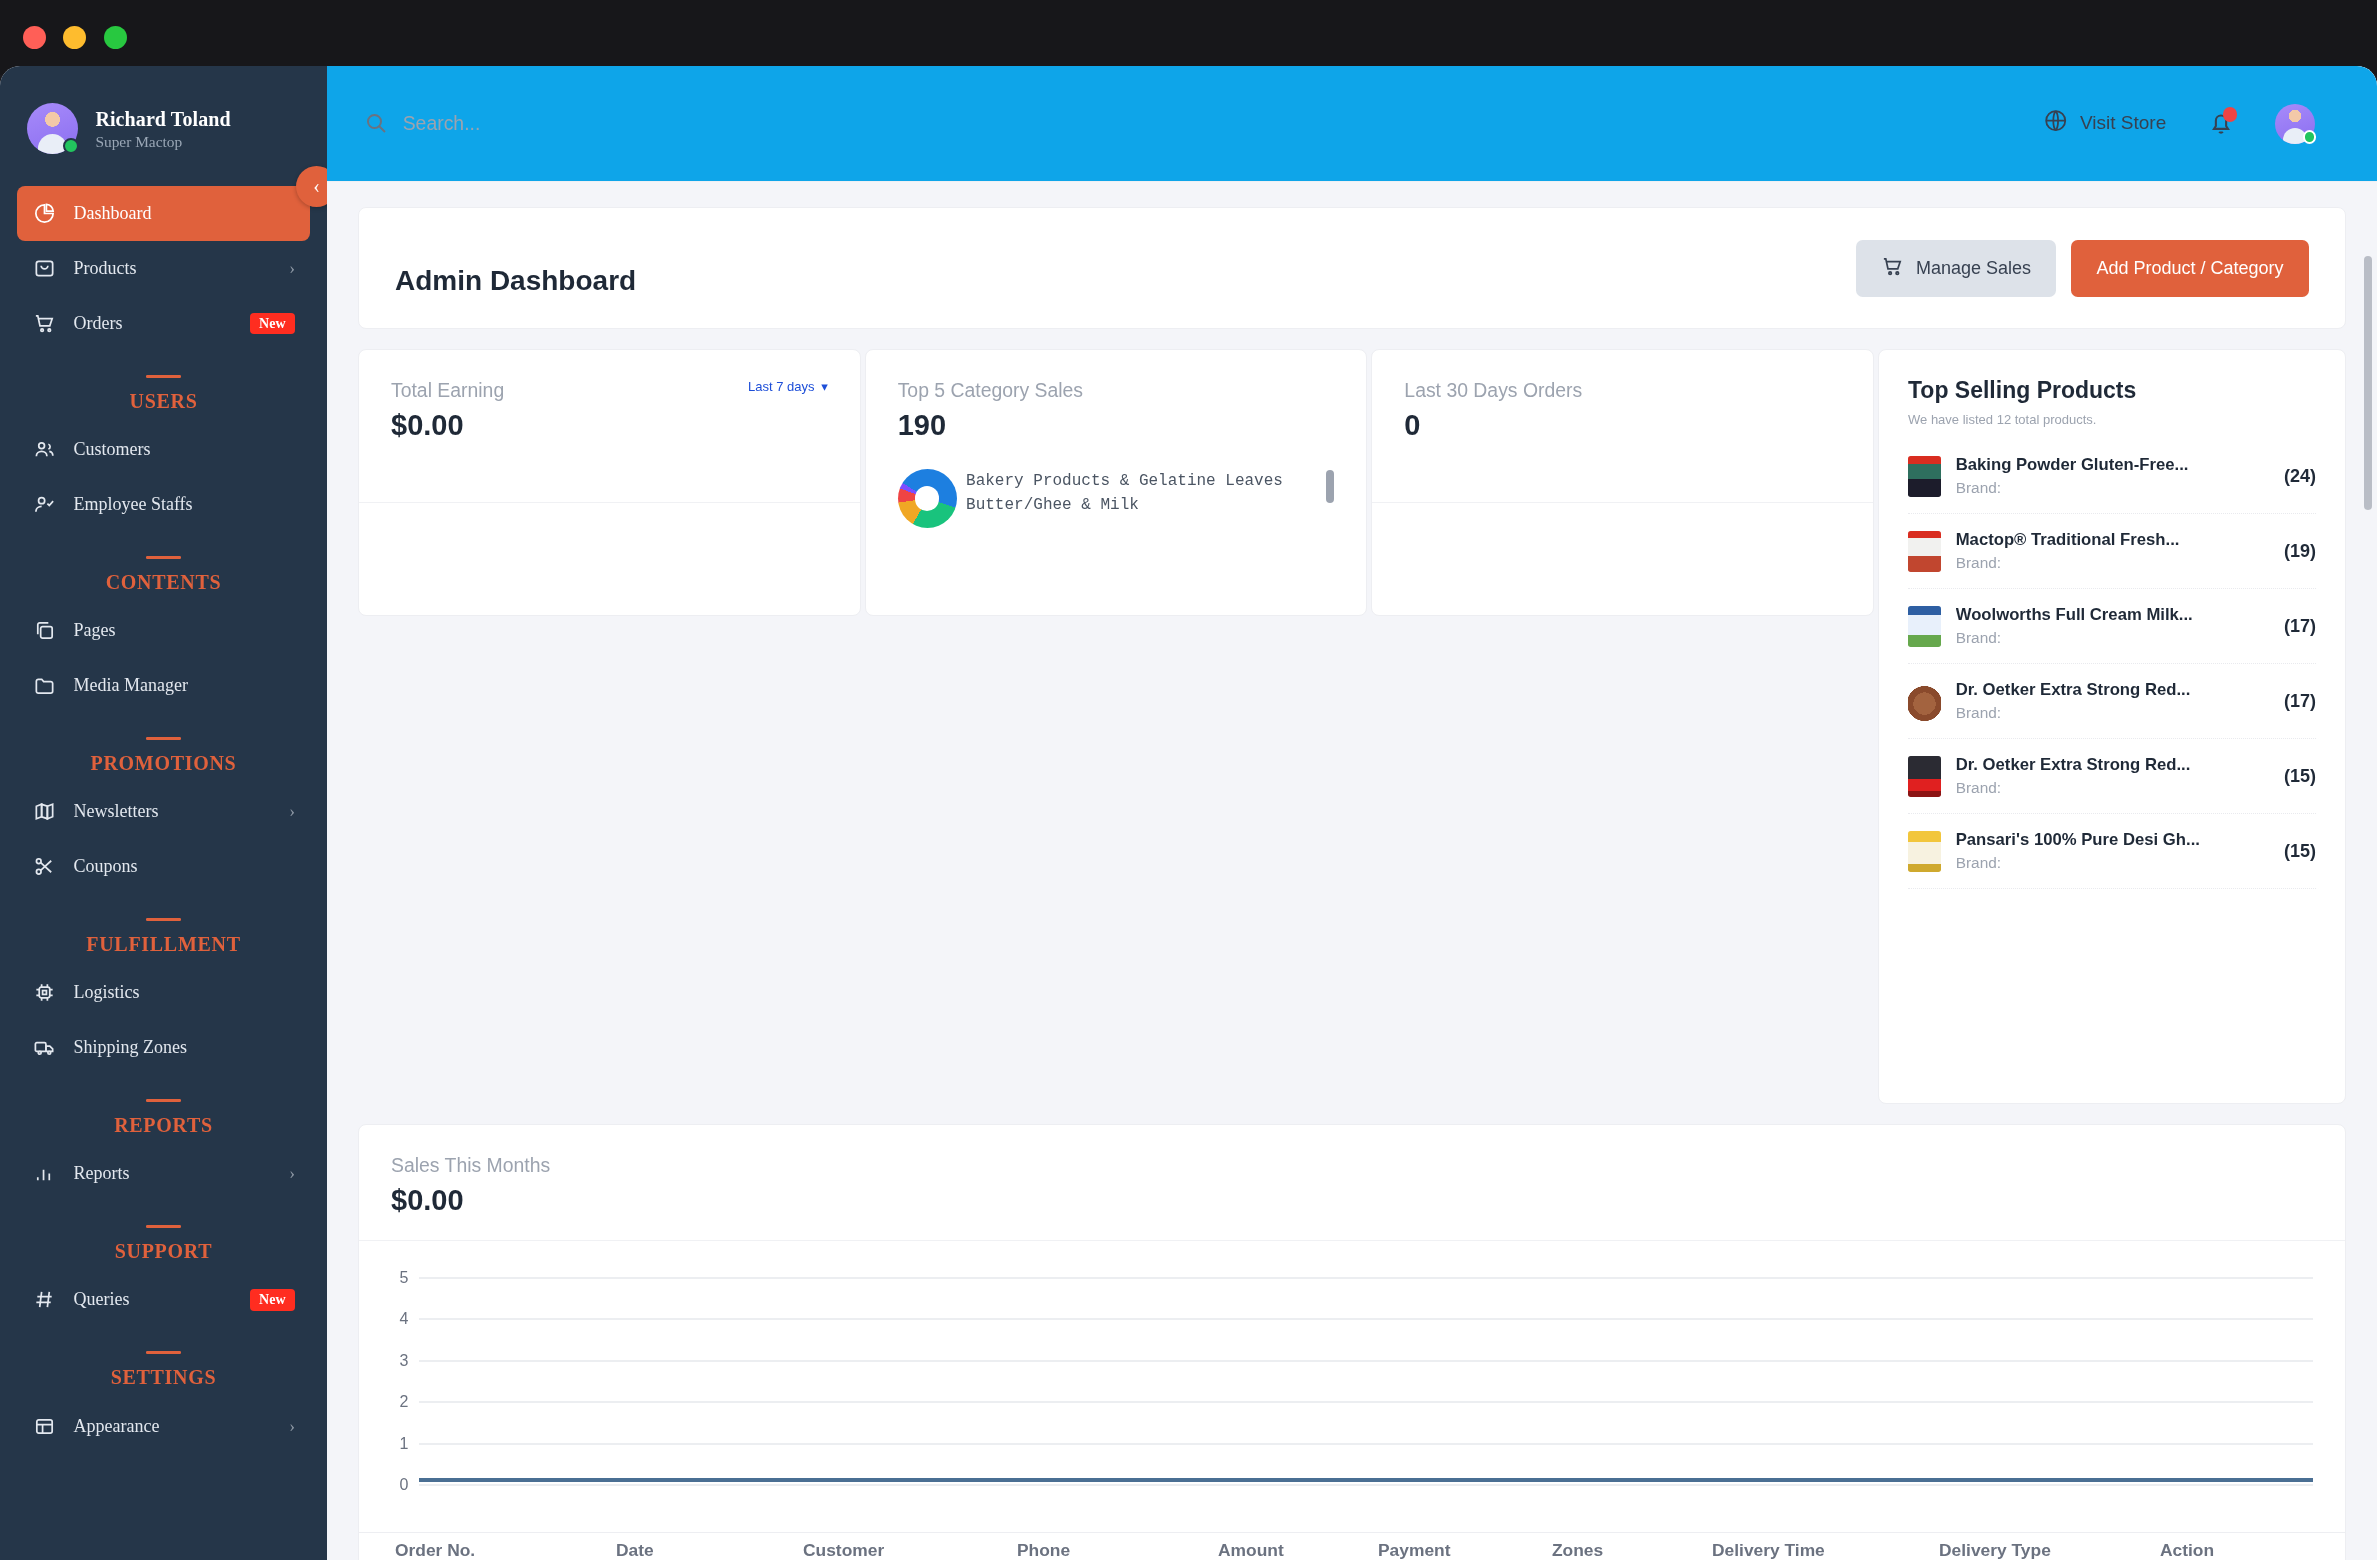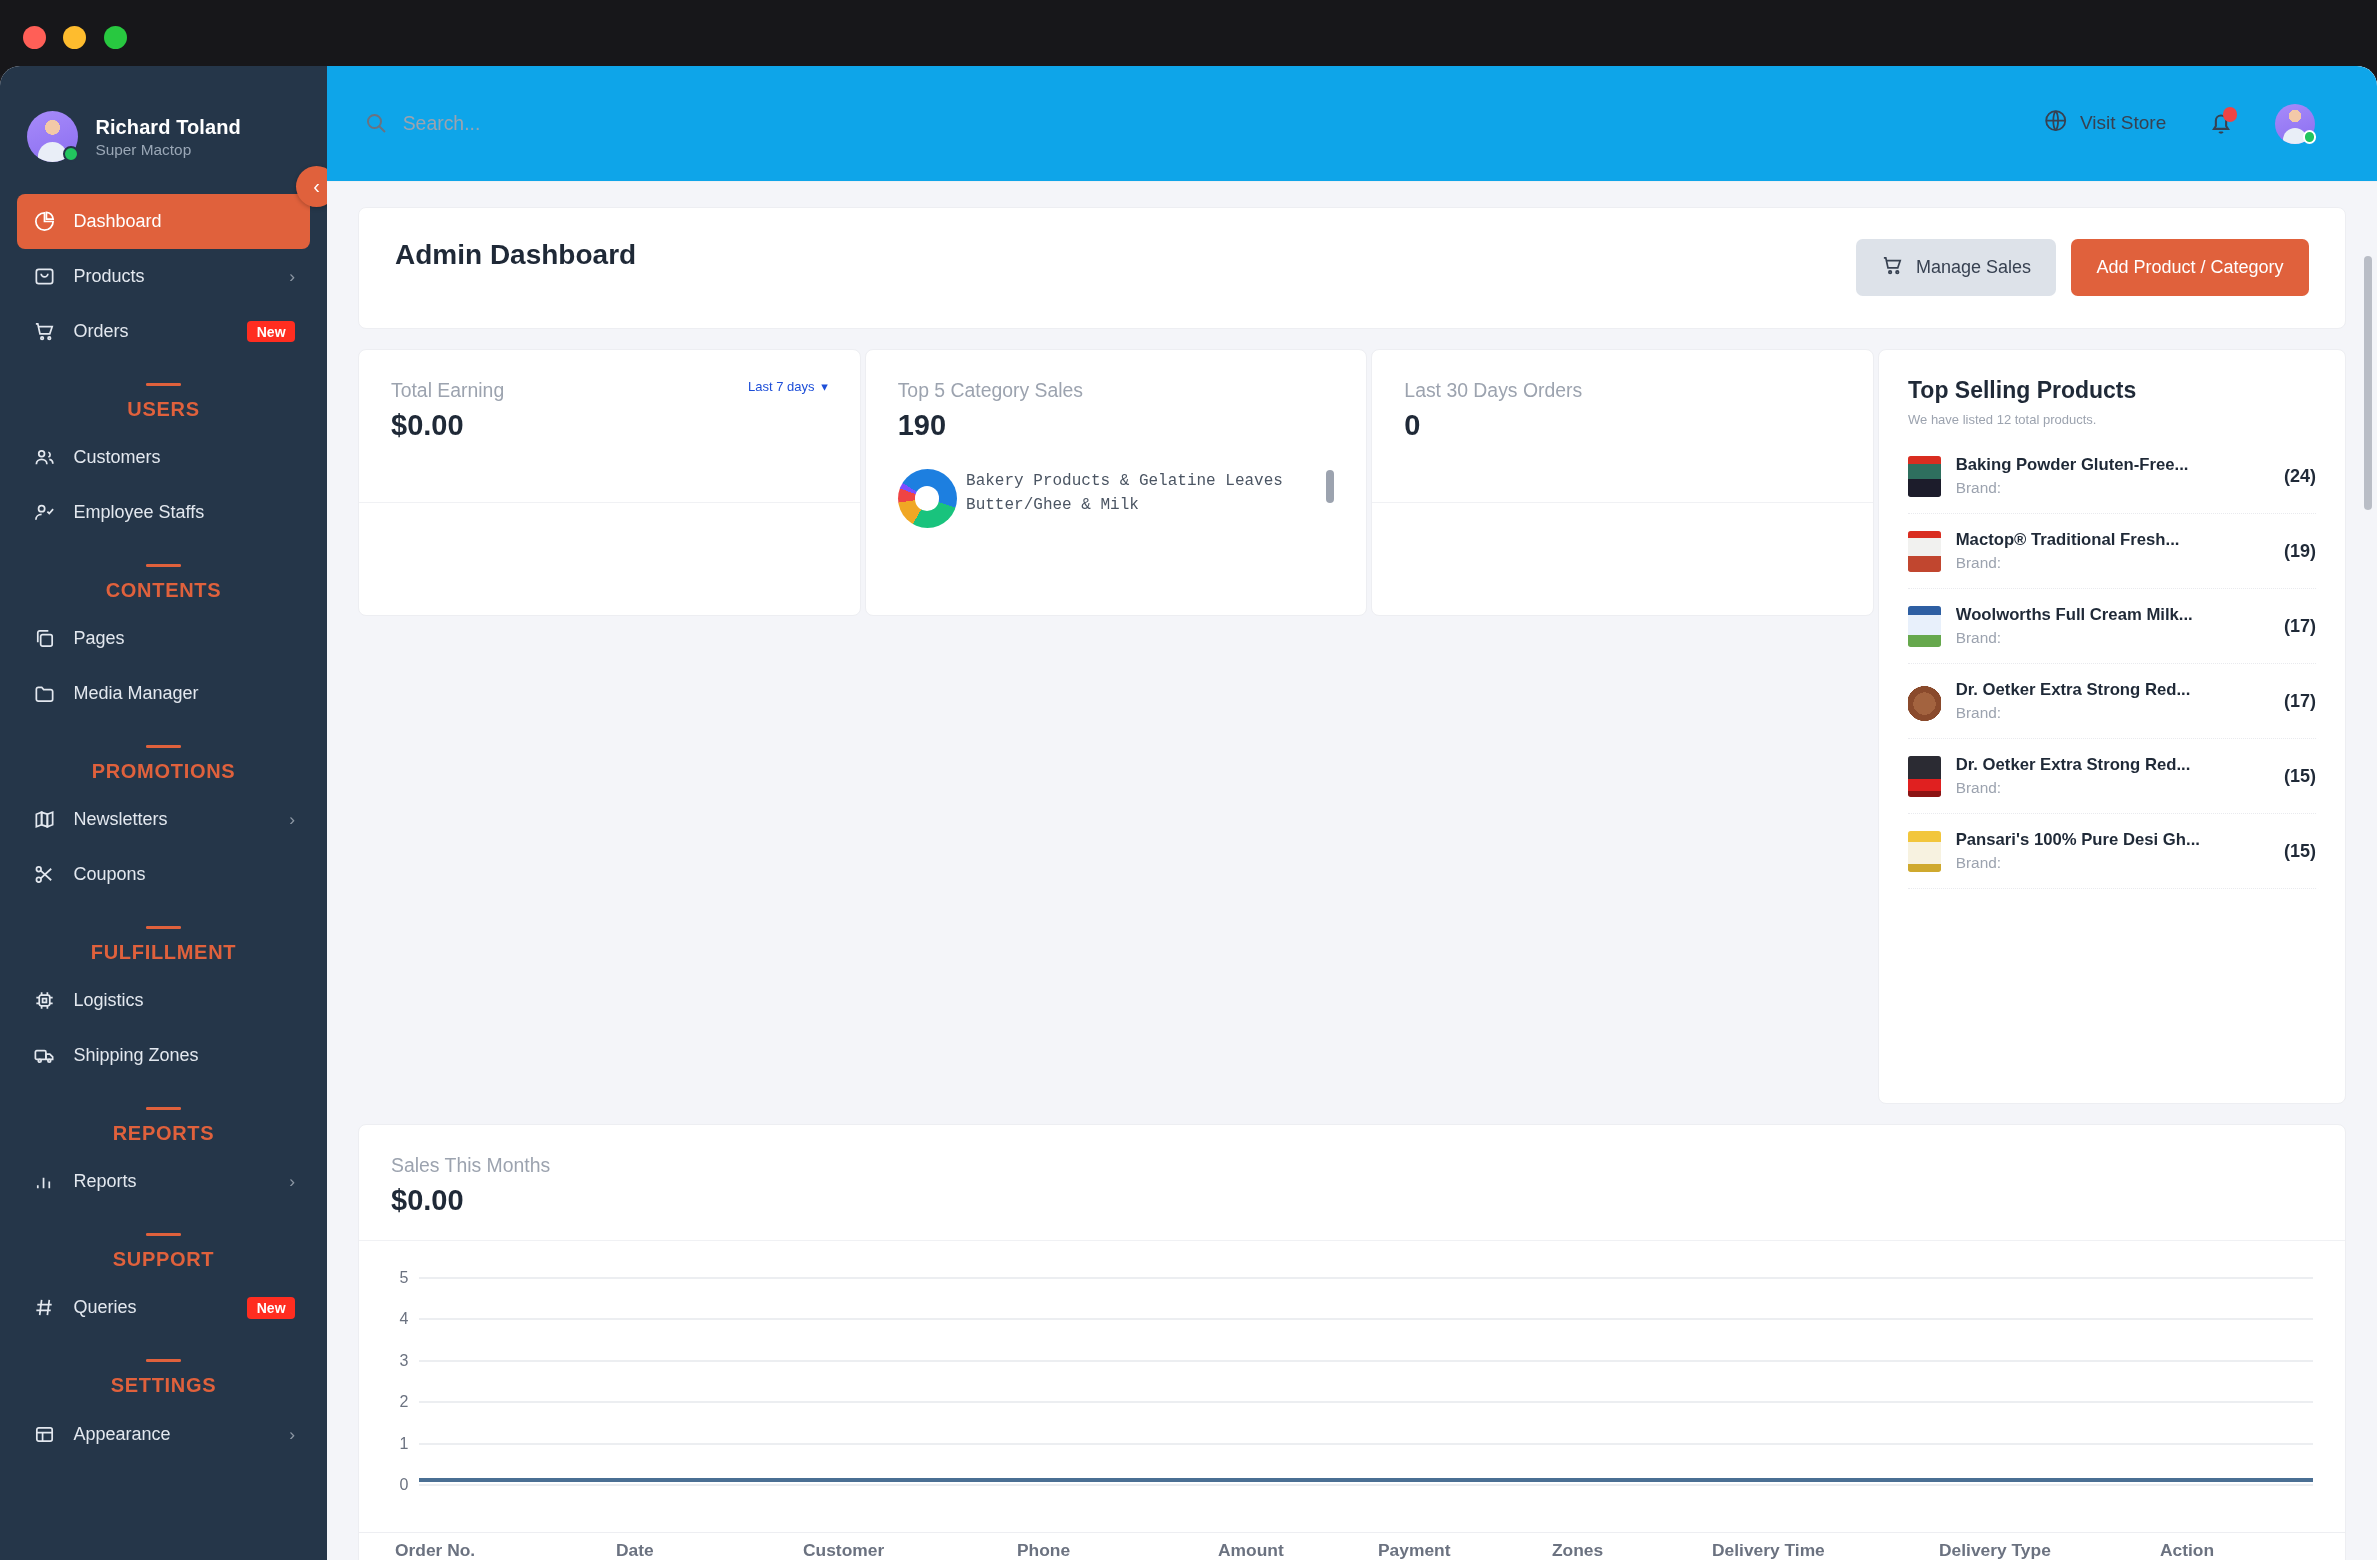--- a/index.html
+++ b/index.html
@@ -29,22 +29,23 @@
     overflow: hidden;
     display: flex;
   }
 
   
   #sidebar {
     width: 327px; height: 100%;
     background: #253649;
     flex: 0 0 327px;
     position: relative;
-    padding-top: 8px;
+    padding-top: 0;
     overflow: hidden;
+    font-family: Liberation Serif, serif;
   }
   #sidebar-user {
     display: flex; align-items: center; gap: 17.4px;
     padding: 37px 0 32px 27px;
   }
   .avatar-wrap { position: relative; width: 51px; height: 51px; flex: 0 0 51px;}
   .avatar {
     width: 51px; height: 51px; border-radius: 50%;
     background: radial-gradient(circle at 50% 32%, #f3c9a8 0 17%, transparent 17.5%),
                 linear-gradient(160deg,#a78bfa 0%, #8b6ef0 100%);
@@ -128,21 +129,21 @@
   #topbar-presence { position:absolute;right:-1.3px;bottom:0;width:13.4px;height:13.4px;border-radius:50%;background:#22c55e;border:2px solid #fff;}
 
   #content {
     flex: 1; overflow: hidden; padding: 25.4px 31px 0 31px; position: relative;
   }
 
   .card { background:#fff; border-radius: 8px; border:0.7px solid #edeef2; }
 
   
   #dash-header {
-    display:flex; align-items:flex-start; justify-content:space-between;
+    display:flex; align-items:flex-end; justify-content:space-between;
     padding: 31px 36px; height: 122px; margin-bottom: 20px;
   }
   #page-title { font-size: 28px; font-weight: 700; color:#1f2937; }
   #header-actions { display:flex; gap: 14.7px; }
   .btn {
     display:flex; align-items:center; gap:12px; border:none; cursor:pointer;
     font-family:"Liberation Sans", sans-serif; border-radius: 6.7px;
     font-size: 18px; padding: 0 25.4px; height: 57px;
   }
   #manage-sales-btn { background:#dde2e9; color:#374151; }

